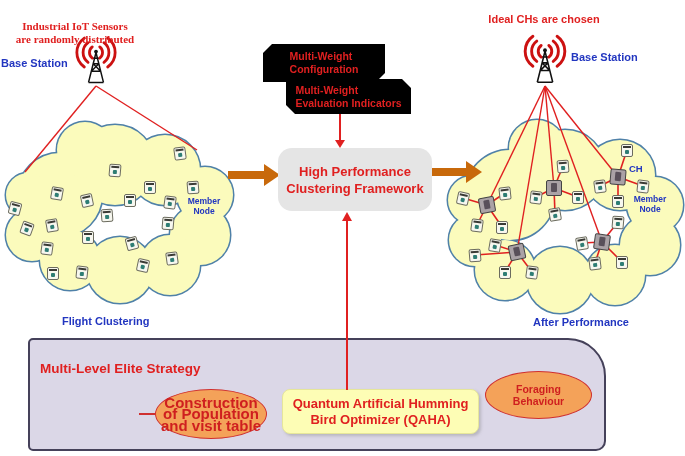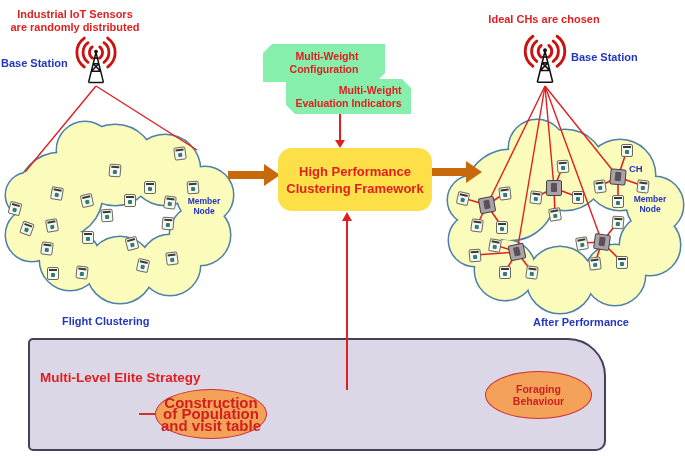--- a/index.html
+++ b/index.html
@@ -7,35 +7,35 @@
          font-family:"Liberation Sans",sans-serif;}
   #diagram-svg{position:absolute;left:0;top:0;z-index:1;}
   .lbl{position:absolute;font-weight:bold;white-space:pre-line;z-index:4;}
   .red{color:#E02020;}
   .blue{color:#2236C0;}
   .t-title{font-size:11px;line-height:13px;text-align:center;}
   .t-bs{font-size:11px;}
   .t-small{font-size:8.5px;line-height:10px;text-align:center;}
   .t-caption{font-size:11px;}
   
-  .note{position:absolute;background:#86efac;color:#E02020;font-weight:bold;
-        font-size:10.5px;line-height:13px;text-align:right;white-space:pre-line;
+  .note{position:absolute;background:#000000;color:#E02020;font-weight:bold;
+        font-size:10.5px;line-height:13px;text-align:left;white-space:pre-line;
         display:flex;align-items:center;justify-content:center;z-index:3;}
   .note1{clip-path:polygon(9px 0,100% 0,100% calc(100% - 9px),calc(100% - 9px) 100%,0 100%,0 9px);}
   .note2{clip-path:polygon(0 0,calc(100% - 9px) 0,100% 9px,100% 100%,9px 100%,0 calc(100% - 9px));}
   
   .framework{position:absolute;left:278px;top:148px;width:154px;height:63px;
-             background:#fde047;border-radius:14px;color:#E02020;font-weight:bold;
+             background:#e5e5e5;border-radius:14px;color:#E02020;font-weight:bold;
              font-size:13px;line-height:17px;text-align:center;white-space:pre-line;
              display:flex;align-items:center;justify-content:center;z-index:3;}
   
   .panel{position:absolute;left:28px;top:338px;width:578px;height:113px;
          background:#DBD7E7;border:2px solid #45415A;box-sizing:border-box;
          border-radius:5px 38px 10px 5px;z-index:2;}
-  .panel-title{position:absolute;left:40px;top:370px;font-size:13.5px;z-index:3;}
+  .panel-title{position:absolute;left:40px;top:361px;font-size:13.5px;z-index:3;}
   .ellipse{position:absolute;background:#F4A259;border:1.5px solid #CF3030;border-radius:50%;
            color:#CF1F1F;font-weight:bold;text-align:center;white-space:pre-line;
            display:flex;align-items:center;justify-content:center;box-sizing:border-box;z-index:3;}
   .qaha{position:absolute;left:282px;top:389px;width:195px;height:43px;background:#FDFDB5;
         border:1px solid #E6E69A;border-radius:8px;box-shadow:2px 2px 3px rgba(120,120,120,.35);
         color:#E02020;font-weight:bold;font-size:13px;line-height:16px;text-align:center;
         white-space:pre-line;display:flex;align-items:center;justify-content:center;z-index:3;}
   .conn{position:absolute;left:139px;top:413px;width:16px;height:2px;background:#CF3030;z-index:3;}
   
   .vline{position:absolute;width:2px;background:#E02020;z-index:6;}
@@ -183,21 +183,21 @@
       <div class="mn" style="left: 499px; top: 266px;"></div>
       <div class="mn" style="left: 526px; top: 266px; transform: rotate(8deg);"></div>
       <div class="ch" style="left: 509px; top: 244px; transform: rotate(-12deg);"></div>
       <div class="mn" style="left: 576px; top: 237px; transform: rotate(-10deg);"></div>
       <div class="mn" style="left: 612px; top: 216px; transform: rotate(5deg);"></div>
       <div class="mn" style="left: 616px; top: 256px;"></div>
       <div class="mn" style="left: 589px; top: 257px; transform: rotate(-7deg);"></div>
       <div class="ch" style="left: 594px; top: 234px; transform: rotate(8deg);"></div>
     </div>
 
-  <div class="lbl red t-title" style="left:10px;top:8px;width:130px;">Industrial IoT Sensors
+  <div class="lbl red t-title" style="left:10px;top:20px;width:130px;font-family:Liberation Serif, serif;">Industrial IoT Sensors
 are randomly distributed</div>
   <div class="lbl blue t-bs" style="left:1px;top:57px;">Base Station</div>
   <svg class="antenna" style="left:68px;top:32px;" width="56" height="56" viewBox="0 0 60 60">
     <g stroke="#111" stroke-width="1.6" fill="none">
       <path d="M30,22 L22,54 M30,22 L38,54 M22,54 L38,54 M25,42 L35,42 M27,34 L33,34 M25,42 L33,34 M35,42 L27,34 M26.5,28 L33.5,28"></path>
     </g>
     <circle cx="30" cy="21" r="2" fill="#111"></circle>
     <g stroke="#CC1111" fill="none" stroke-width="3" stroke-linecap="round">
       <path d="M26,16 A7.5,7.5 0 0 0 26,28"></path>
       <path d="M21.5,11.5 A13,13 0 0 0 21.5,32.5"></path>
@@ -243,15 +243,17 @@
   <div class="arr arr-down" style="left:335px;top:140px;"></div>
   <div class="vline" style="left:346px;top:221px;height:169px;"></div>
   <div class="arr arr-up" style="left:342px;top:212px;"></div>
 
   <div class="panel"></div>
   <div class="lbl panel-title red">Multi-Level Elite Strategy</div>
   <div class="conn"></div>
   <div class="ellipse" style="left:155px;top:389px;width:112px;height:50px;font-size:15px;line-height:11.5px;">Construction
 of  Population
 and visit table</div>
+  <div class="qaha">Quantum Artificial Humming
+Bird  Optimizer (QAHA)</div>
   <div class="ellipse" style="left:485px;top:371px;width:107px;height:48px;font-size:10.5px;line-height:12px;">Foraging
 Behaviour</div>
 </div>
 
 </body></html>

